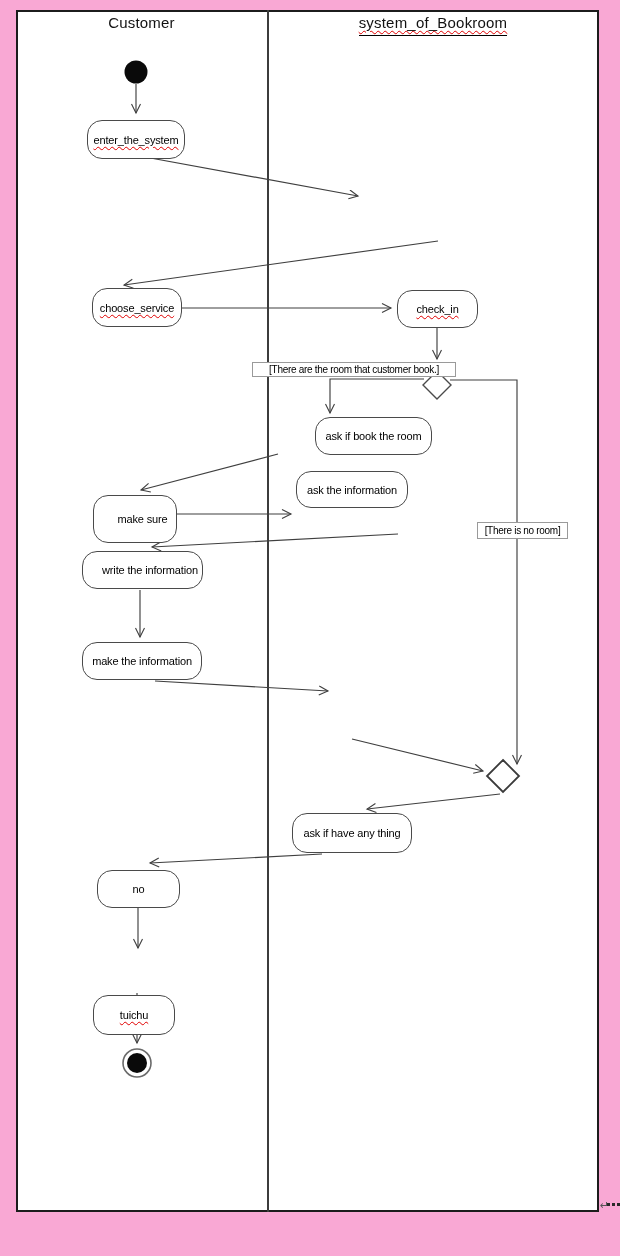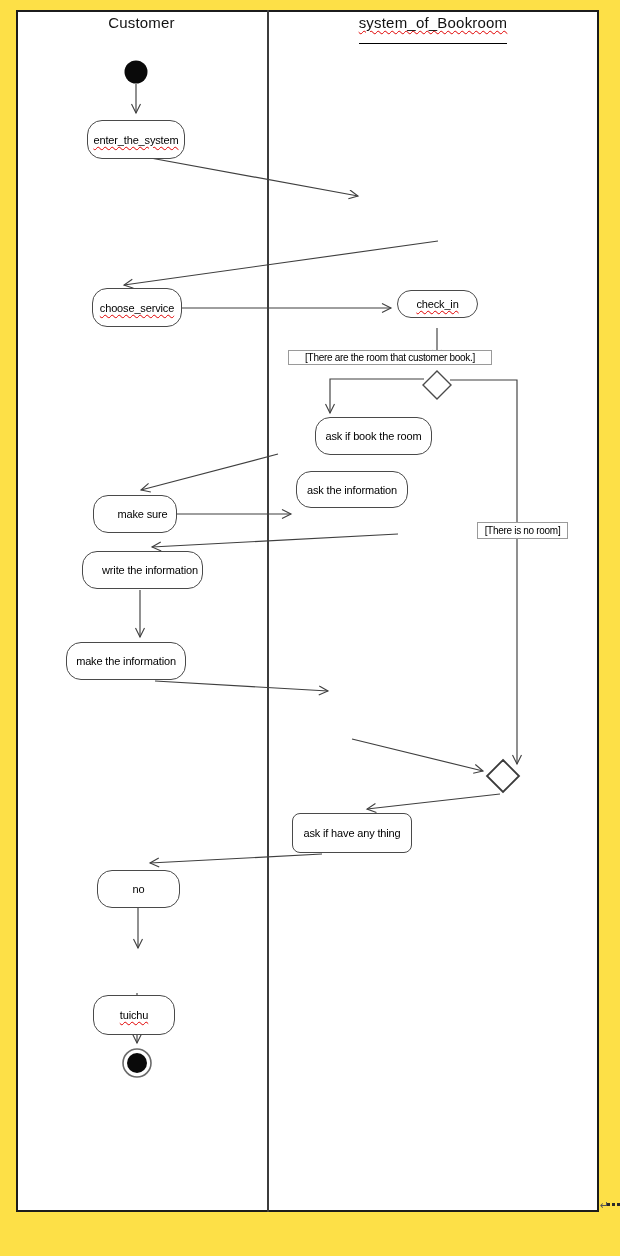--- a/index.html
+++ b/index.html
@@ -1,35 +1,35 @@
 <!DOCTYPE html>
 <html><head>
 <meta charset="utf-8">
 <style>
   html,body{margin:0;padding:0;background:#ffffff;}
   #canvas{
-    position:relative;width:620px;height:1256px;background:#fde047;
+    position:relative;width:620px;height:1256px;background:#f9a8d4;
     font-family:"Liberation Sans","DejaVu Sans",sans-serif;color:#000;
     overflow:hidden;
   }
   #frame{
     position:absolute;left:16px;top:10px;width:583px;height:1202px;
     border:2px solid #1c1c1c;box-sizing:border-box;background:#fff;
   }
   #divider{
     position:absolute;left:267px;top:10px;width:2px;height:1202px;
     background:#3c3c3c;
   }
   .lane-header{
     position:absolute;top:14px;font-size:15px;text-align:center;
     letter-spacing:0.2px;color:#111;
   }
   #hdr-left{left:16px;width:251px;}
   #hdr-right{left:267px;width:332px;}
-  .u-black{border-bottom:1px solid #000;padding-bottom:12px;text-align:center;}
+  .u-black{border-bottom:1px solid #000;padding-bottom:4px;text-align:center;}
   .misspell{
     text-decoration-line:underline;
     text-decoration-style:wavy;
     text-decoration-color:#e00000;
     text-decoration-thickness:1px;
     text-underline-offset:2px;
   }
   svg#wires{position:absolute;left:0;top:0;z-index:1;}
   .activity{
     position:absolute;z-index:2;box-sizing:border-box;
@@ -37,33 +37,33 @@
     display:flex;align-items:center;justify-content:center;
     font-size:11px;letter-spacing:-0.15px;text-align:center;
     padding:0 4px;
   }
   .guard{
     position:absolute;z-index:2;box-sizing:border-box;
     border:1px solid #9a9a9a;background:#fff;
     display:flex;align-items:center;justify-content:center;
     font-size:10px;letter-spacing:-0.3px;white-space:nowrap;
   }
-  #g1{left:252px;top:350px;width:204px;height:15px;margin-left:36px;}
+  #g1{left:252px;top:362px;width:204px;height:15px;}
   #g2{left:477px;top:522px;width:91px;height:17px;}
   #n-enter{left:87px;top:120px;width:98px;height:39px;}
   #n-askfor{left:343px;top:200px;width:187px;height:40px;}
   #n-choose{left:92px;top:288px;width:90px;height:39px;}
-  #n-checkin{left:397px;top:290px;width:81px;height:28px;}
+  #n-checkin{left:397px;top:290px;width:81px;height:38px;}
   #n-askbook{left:272px;top:417px;width:117px;height:38px;margin-left:43px;}
-  #n-makesure{left:93px;top:495px;width:84px;height:38px;padding-left:19px;}
+  #n-makesure{left:93px;top:495px;width:84px;height:48px;padding-left:19px;}
   #n-askinfo{left:296px;top:471px;width:112px;height:37px;}
   #n-writeinfo{left:82px;top:551px;width:121px;height:38px;padding-left:19px;}
-  #n-makeinfo{left:66px;top:642px;width:120px;height:38px;}
+  #n-makeinfo{left:82px;top:642px;width:120px;height:38px;}
   #n-writedown{left:267px;top:697px;width:150px;height:41px;}
-  #n-askhave{left:292px;top:813px;width:120px;height:40px;border-radius:8px;}
+  #n-askhave{left:292px;top:813px;width:120px;height:40px;}
   #n-no{left:97px;top:870px;width:83px;height:38px;}
   #n-tuichu{left:93px;top:995px;width:82px;height:40px;}
   #return-mark{
     position:absolute;left:600px;top:1199px;font-size:11px;color:#555;z-index:2;
   }
   #dotted-mark{
     position:absolute;left:607px;top:1203px;width:13px;height:0;
     border-bottom:3px dotted #2a2a2a;z-index:2;
   }
 </style>

